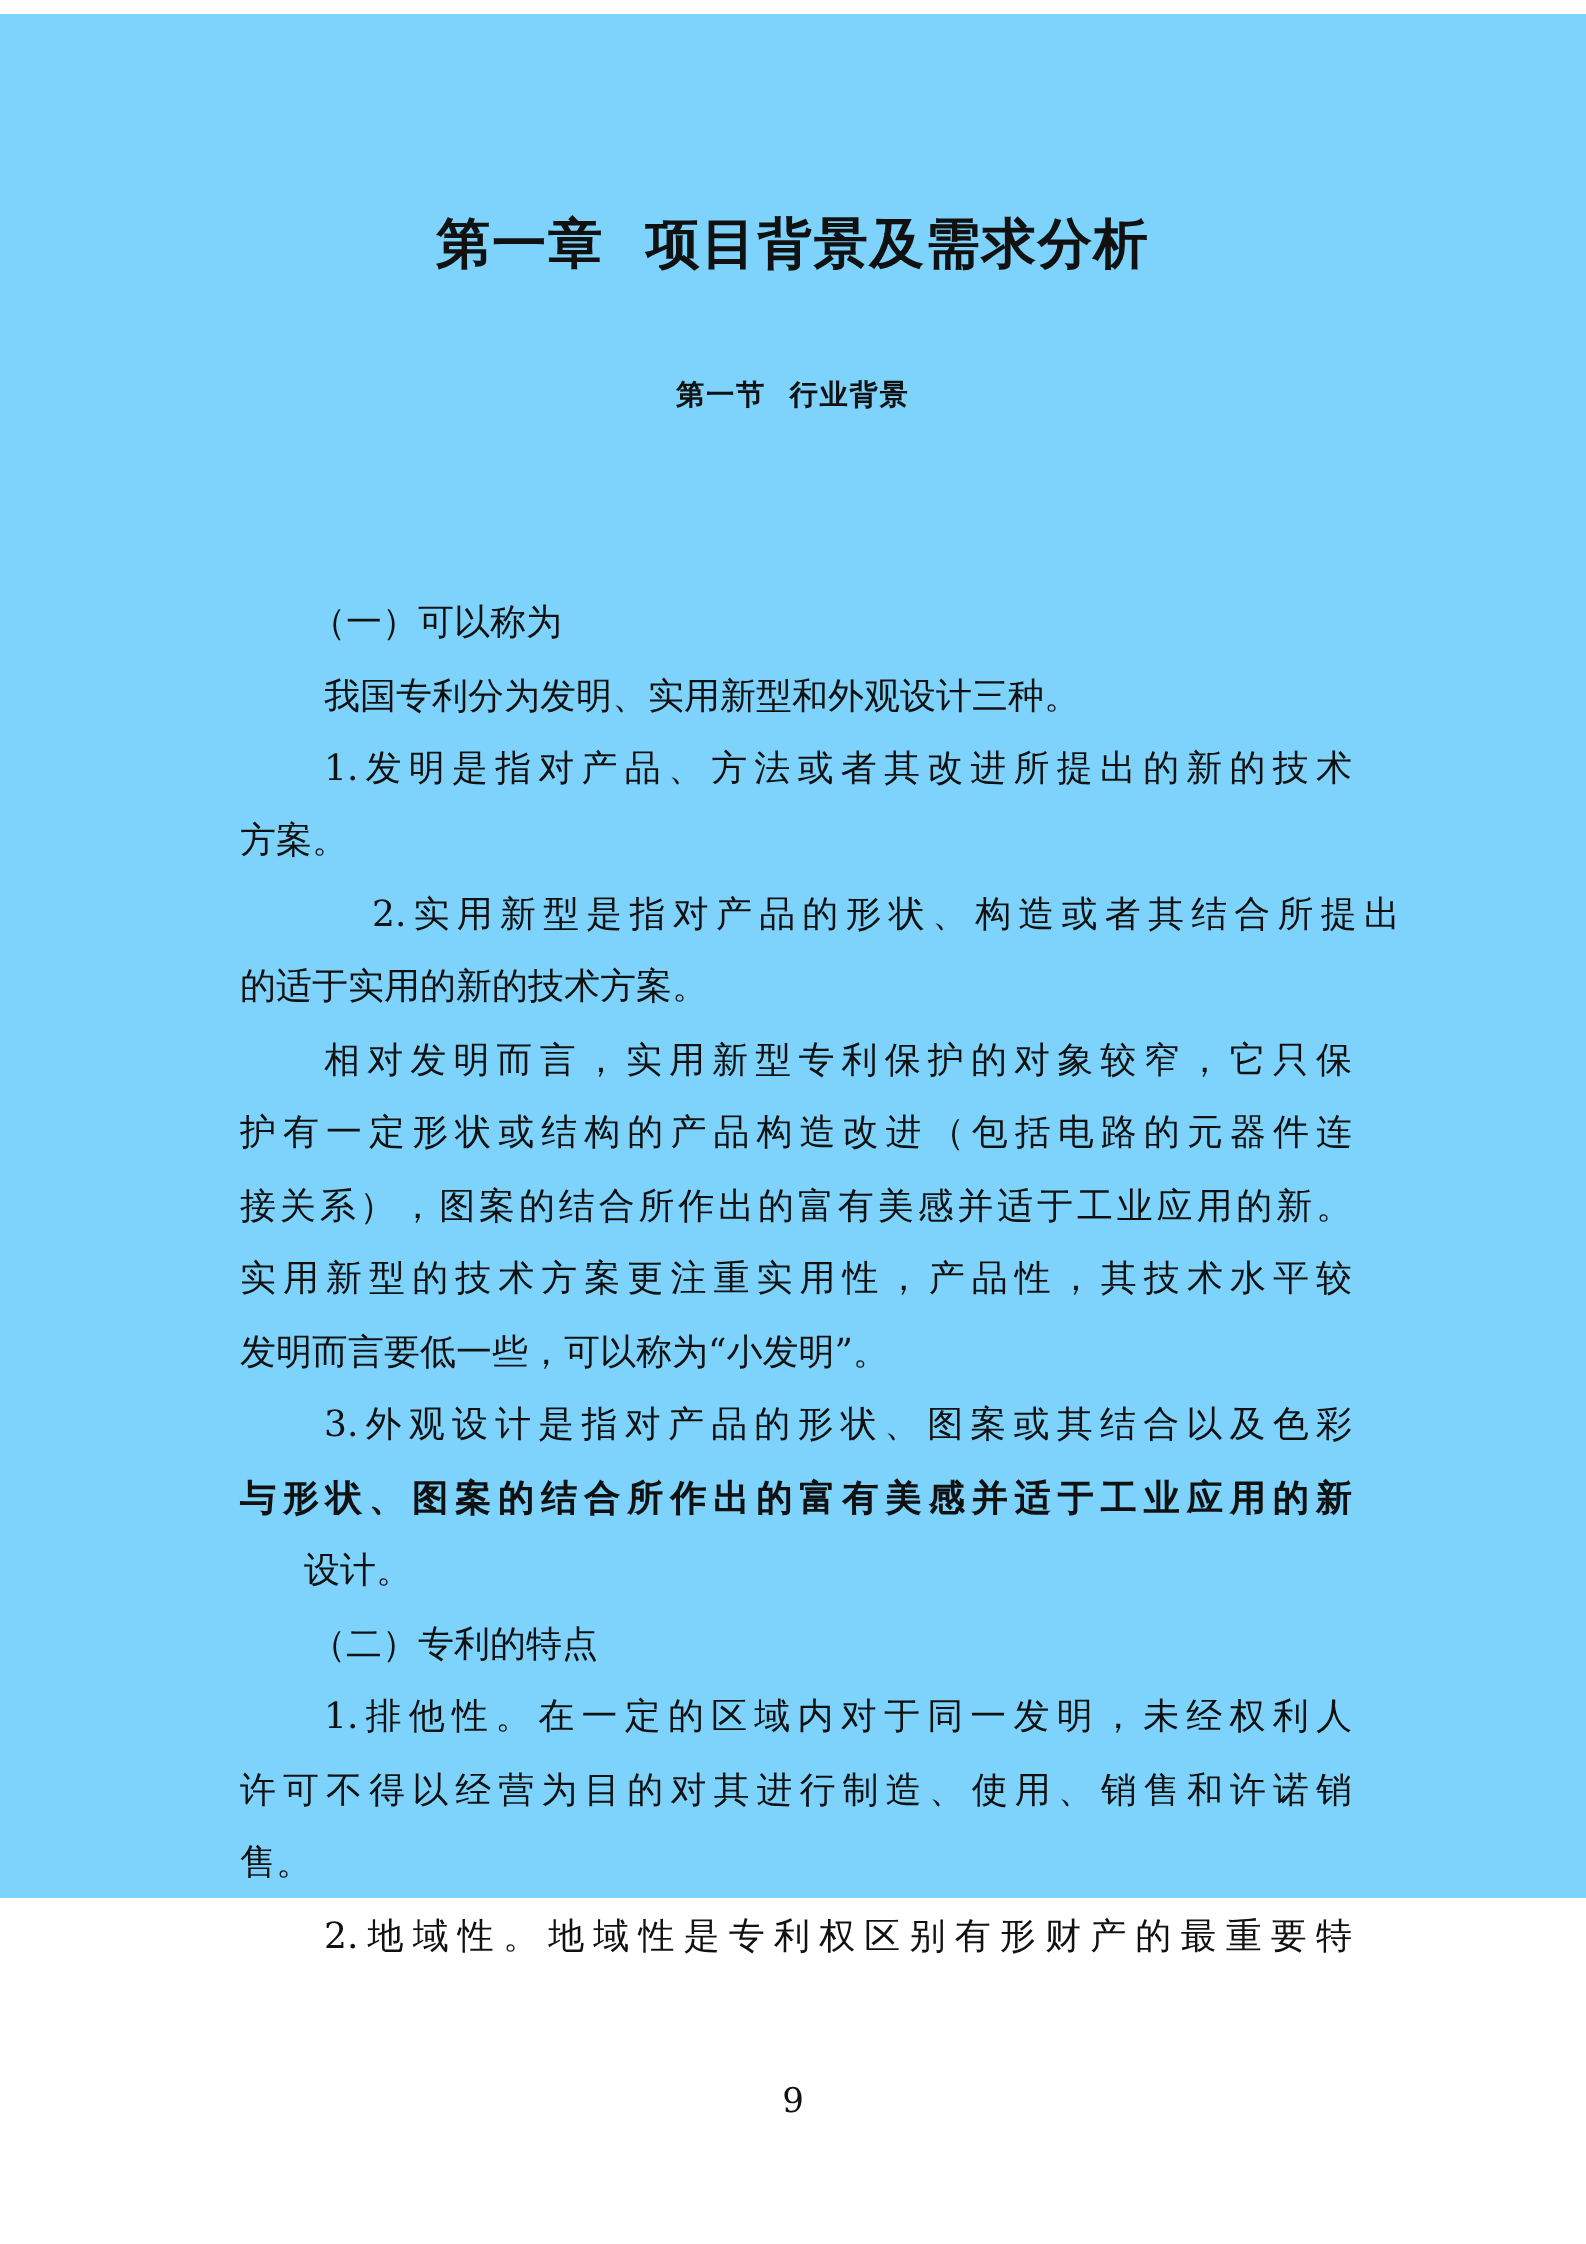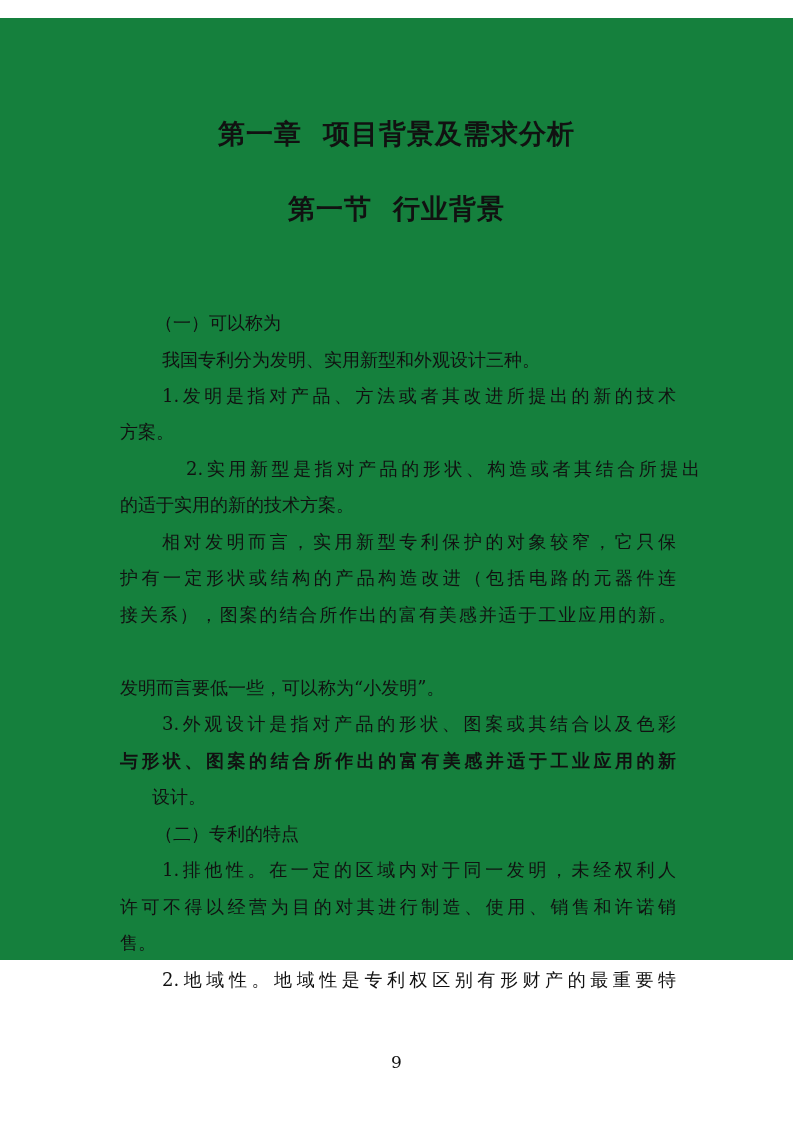--- a/index.html
+++ b/index.html
@@ -10,24 +10,24 @@
     body {
       width: 793px;
       height: 1122px;
       position: relative;
       overflow: hidden;
       font-family: "DejaVu Serif", "Liberation Serif", serif;
       color: #111111;
     }
     .page {
       position: absolute;
-      left: 0; top: 18px;
+      left: 0; top: 7px;
       width: 793px;
       height: 942px;
-      background: #15803d;
+      background: #7dd3fc;
     }
     .chapter-title {
       position: absolute;
       left: 0;
       width: 793px;
       top: 96px;
       text-align: center;
       font-family: "DejaVu Sans", "Liberation Sans", sans-serif;
       font-weight: bold;
       font-size: 27px;
@@ -36,21 +36,21 @@
       white-space: pre;
     }
     .section-title {
       position: absolute;
       left: 0;
       width: 793px;
       top: 175px;
       text-align: center;
       font-family: "DejaVu Sans", "Liberation Sans", sans-serif;
       font-weight: bold;
-      font-size: 27px;
+      font-size: 14px;
       line-height: 32px;
       letter-spacing: 1px;
       white-space: pre;
     }
     .line {
       position: absolute;
       left: 120px;
       width: 556px;
       font-size: 18px;
       line-height: 26px;
@@ -88,20 +88,21 @@
 
   <div class="line indent-small last" style="top:292px;">（一）可以称为</div>
   <div class="line indent last" style="top:329px;">我国专利分为发明、实用新型和外观设计三种。</div>
   <div class="line indent" style="top:365px;">1.发明是指对产品、方法或者其改进所提出的新的技术</div>
   <div class="line last" style="top:401px;">方案。</div>
   <div class="line indent" style="top:438px;margin-left:24px;">2.实用新型是指对产品的形状、构造或者其结合所提出</div>
   <div class="line last" style="top:474px;">的适于实用的新的技术方案。</div>
   <div class="line indent" style="top:511px;">相对发明而言，实用新型专利保护的对象较窄，它只保</div>
   <div class="line" style="top:547px;">护有一定形状或结构的产品构造改进（包括电路的元器件连</div>
   <div class="line" style="top:584px;">接关系），图案的结合所作出的富有美感并适于工业应用的新。</div>
+  <div class="line" style="top:620px;">实用新型的技术方案更注重实用性，产品性，其技术水平较</div>
   <div class="line last" style="top:657px;">发明而言要低一些，可以称为“小发明”。</div>
   <div class="line indent" style="top:693px;">3.外观设计是指对产品的形状、图案或其结合以及色彩</div>
   <div class="line" style="top:730px;font-weight:bold;">与形状、图案的结合所作出的富有美感并适于工业应用的新</div>
   <div class="line last" style="top:766px;margin-left:32px;">设计。</div>
   <div class="line indent-small last" style="top:803px;">（二）专利的特点</div>
   <div class="line indent" style="top:839px;">1.排他性。在一定的区域内对于同一发明，未经权利人</div>
   <div class="line" style="top:876px;">许可不得以经营为目的对其进行制造、使用、销售和许诺销</div>
   <div class="line last" style="top:912px;">售。</div>
   <div class="line indent" style="top:949px;">2.地域性。地域性是专利权区别有形财产的最重要特</div>
 

